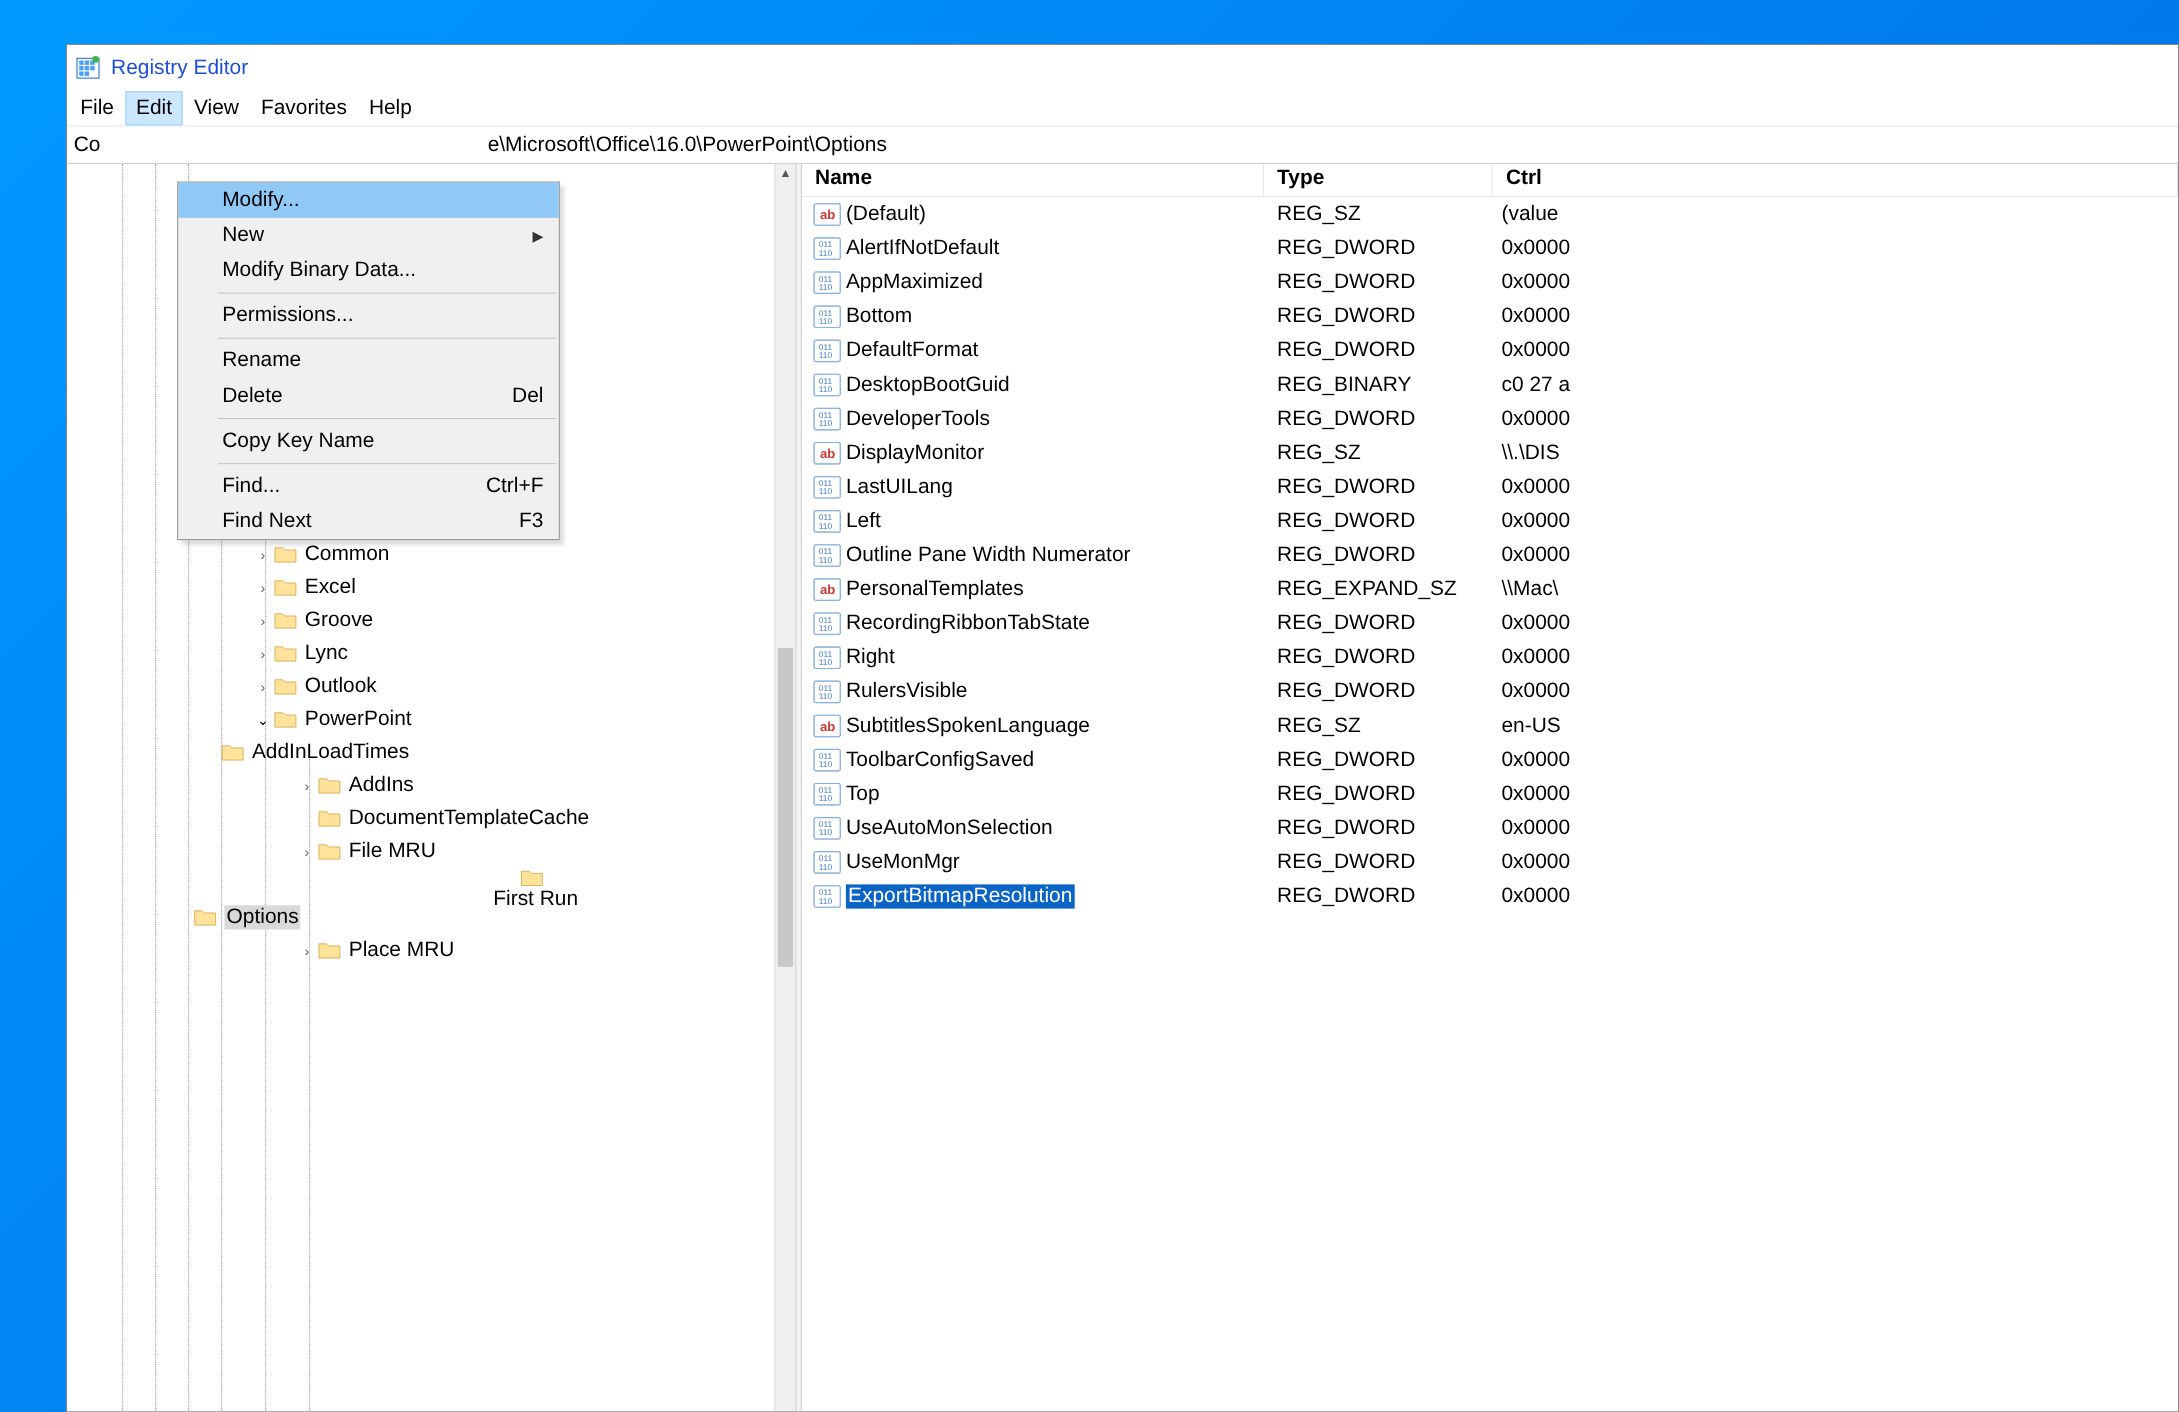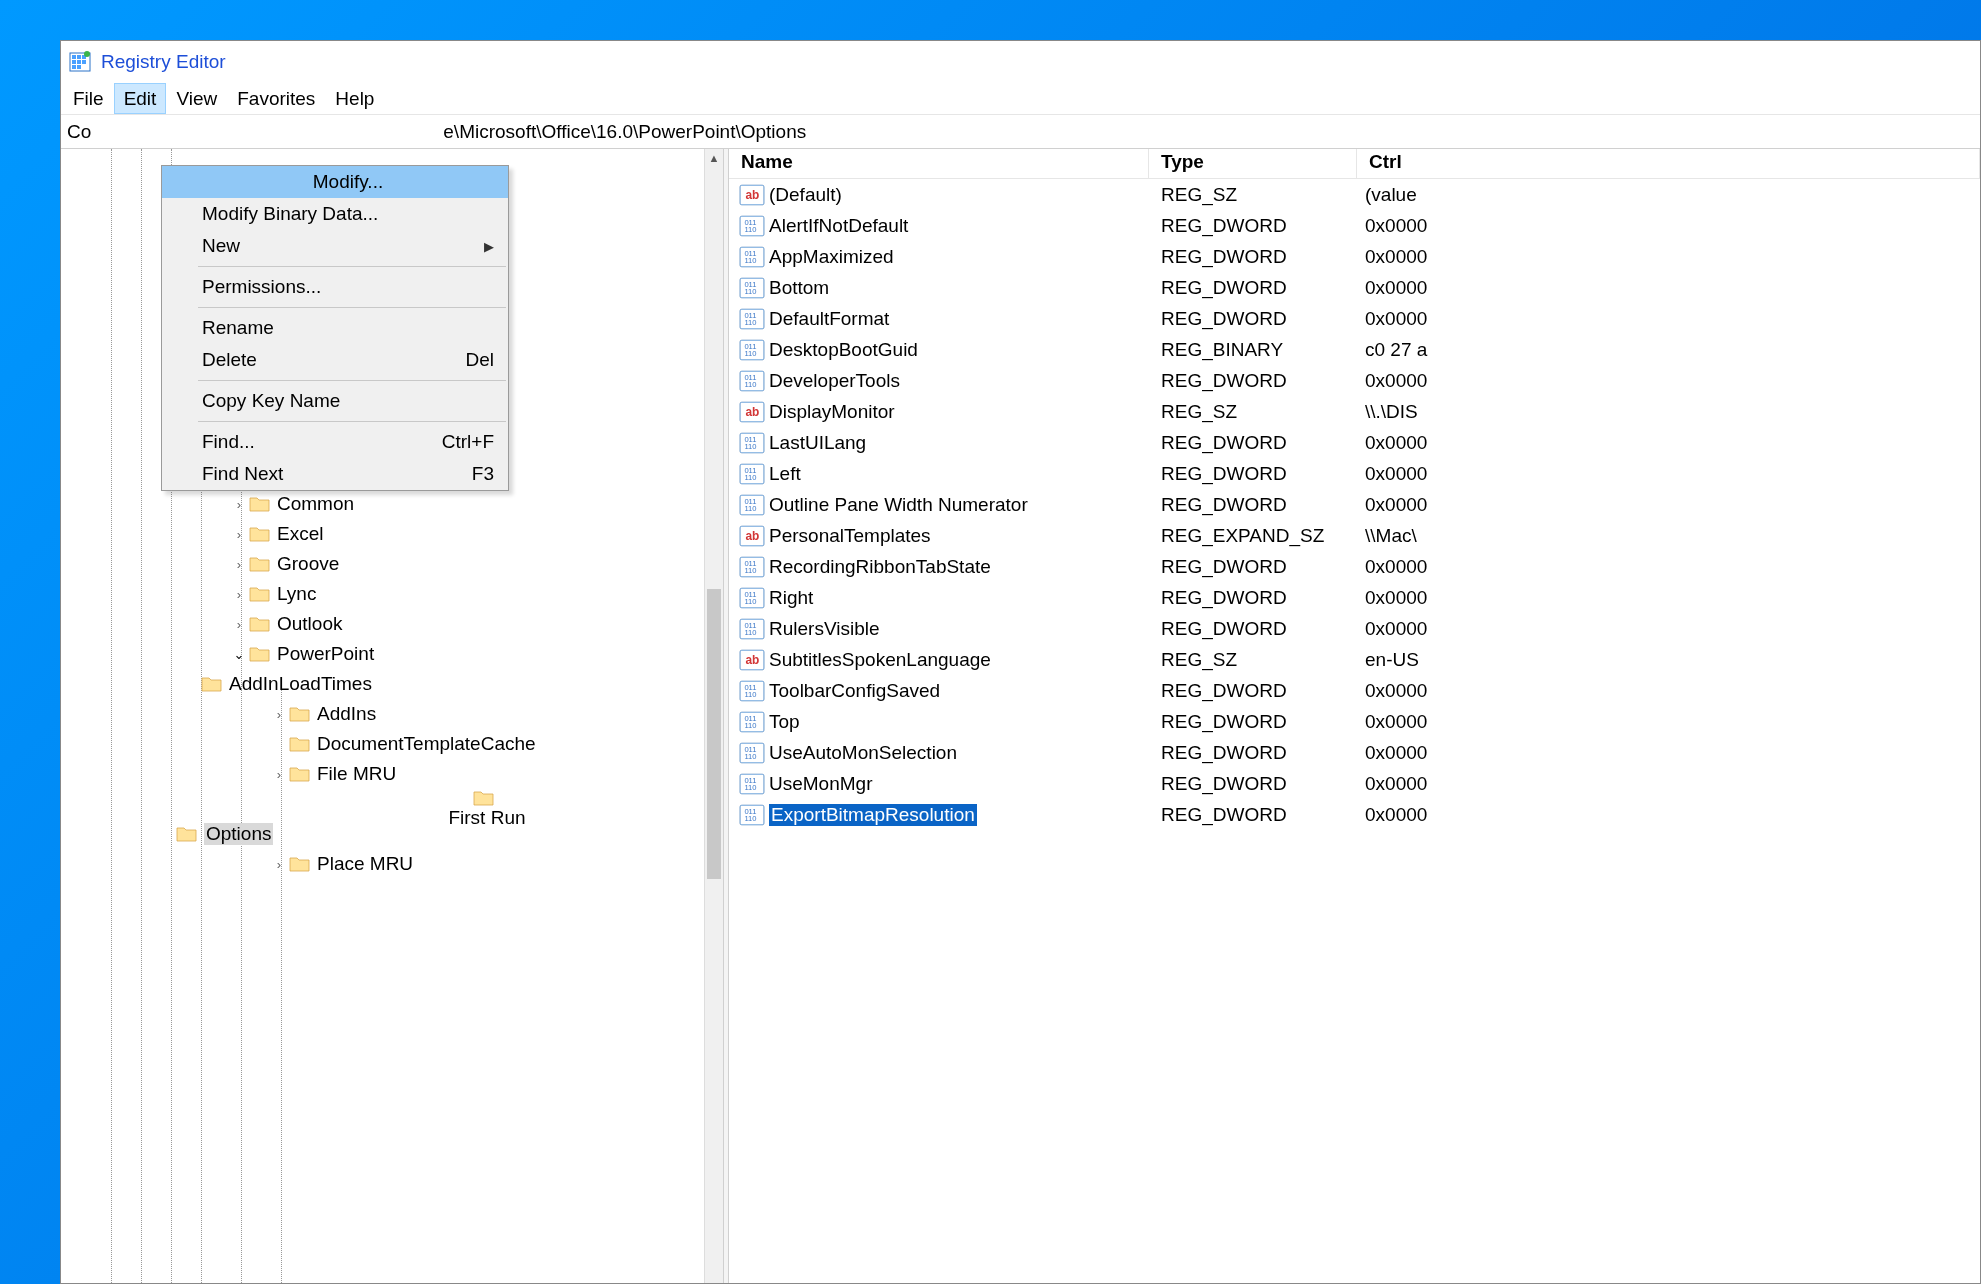--- a/index.html
+++ b/index.html
@@ -180,21 +180,21 @@
   z-index: 50;
 }
 .cm-item {
   height: 32px;
   display: flex;
   align-items: center;
   padding-left: 40px;
   padding-right: 14px;
   position: relative;
 }
-.cm-item.highlight { background: #90c8f6; justify-content: center; }
+.cm-item.highlight { background: #90c8f6; }
 .cm-item .shortcut { margin-left: auto; }
 .cm-item .submenu-arrow { margin-left: auto; font-size: 13px; color: #333; }
 .cm-sep {
   height: 1px;
   background: #c8c8c8;
   margin: 4px 2px 4px 36px;
 }
 </style>
 </head>
 <body>
@@ -646,25 +646,25 @@
           </div>
         </div>
     </div>
   </div>
 
   <div class="context-menu" id="edit-menu">
       <div class="cm-item highlight">
         <span>Modify...</span>
       </div>
       <div class="cm-item">
-        <span>Modify Binary Data...</span>
-      </div>
-      <div class="cm-item">
         <span>New</span>
         <span class="submenu-arrow">▶</span>
+      </div>
+      <div class="cm-item">
+        <span>Modify Binary Data...</span>
       </div>
       <div class="cm-sep"></div>
       <div class="cm-item">
         <span>Permissions...</span>
       </div>
       <div class="cm-sep"></div>
       <div class="cm-item">
         <span>Rename</span>
       </div>
       <div class="cm-item">

